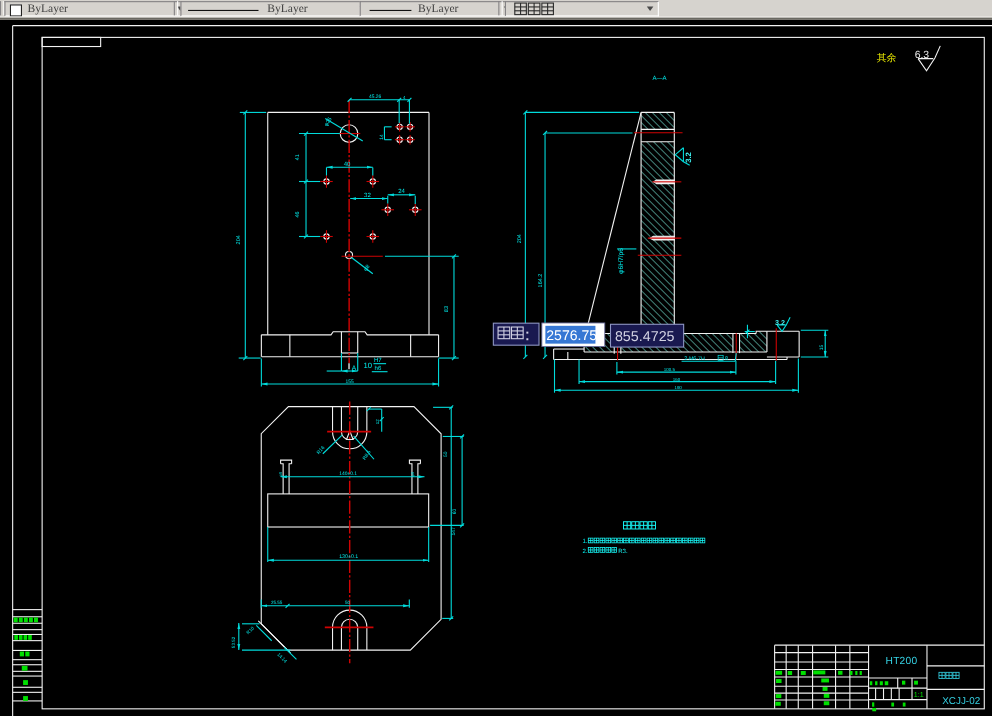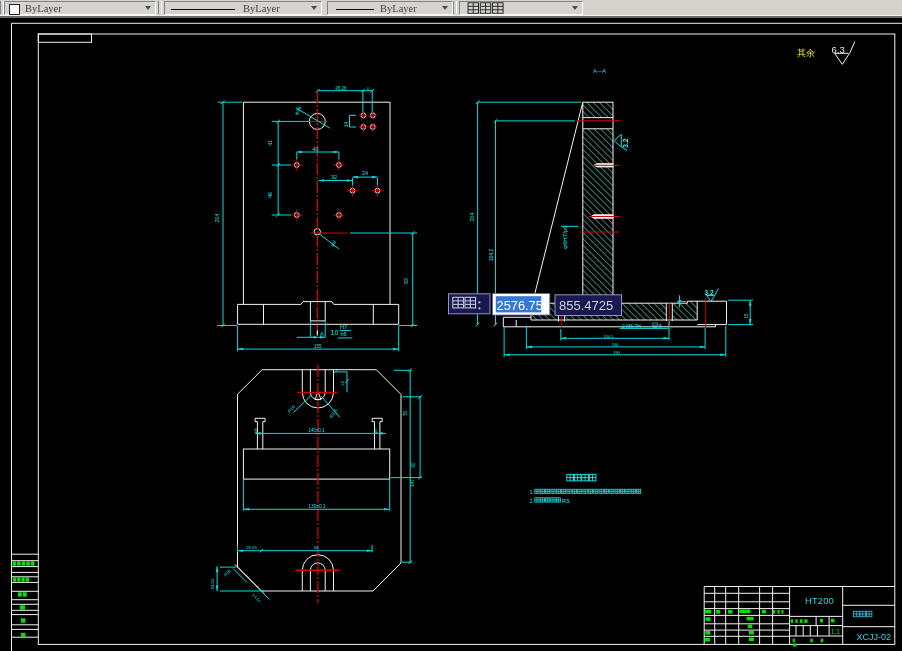--- a/index.html
+++ b/index.html
@@ -1,19 +1,19 @@
 <!DOCTYPE html>
 <html><head>
 <meta charset="utf-8">
 <style>
 html,body{margin:0;padding:0;background:#000;}
 body{width:902px;height:651px;position:relative;overflow:hidden;font-family:"Liberation Sans",sans-serif;}
 #tb{position:absolute;top:0;left:0;width:902px;height:16px;background:#d6d3ce;}
 #tbedge{position:absolute;top:15px;left:0;width:902px;height:1px;background:#f4f2ee;border-bottom:2px solid #6b6962;}
-.combo{position:absolute;top:1px;height:12px;background:#d6d3ce;border-top:1px solid #848284;border-left:1px solid #848284;border-bottom:1px solid #fff;border-right:1px solid #fff;}
+.combo{position:absolute;top:1px;height:12px;background:#d6d3ce;border-top:1px solid #848284;border-left:1px solid #848284;border-bottom:1px solid #fff;border-right:1px solid #fff;padding-left:16px;}
 .ctext{position:absolute;top:1px;font:10.5px "Liberation Serif",serif;color:#3f3f3f;white-space:nowrap;}
 .abtn{position:absolute;top:1px;right:1px;width:11px;height:10px;background:#d6d3ce;}
 .tri{position:absolute;left:2px;top:3px;width:0;height:0;border-left:3px solid transparent;border-right:3px solid transparent;border-top:4px solid #4a4a4a;}
 .sep{position:absolute;top:1px;width:2px;height:13px;border-left:1px solid #848284;border-right:1px solid #fff;}
 .lsw{position:absolute;top:2px;left:4px;width:9px;height:9px;background:#fff;border:1px solid #222;}
 .lsmp{position:absolute;top:7px;height:1px;background:#111;}
 </style>
 </head>
 <body>
 <div id="tb">

